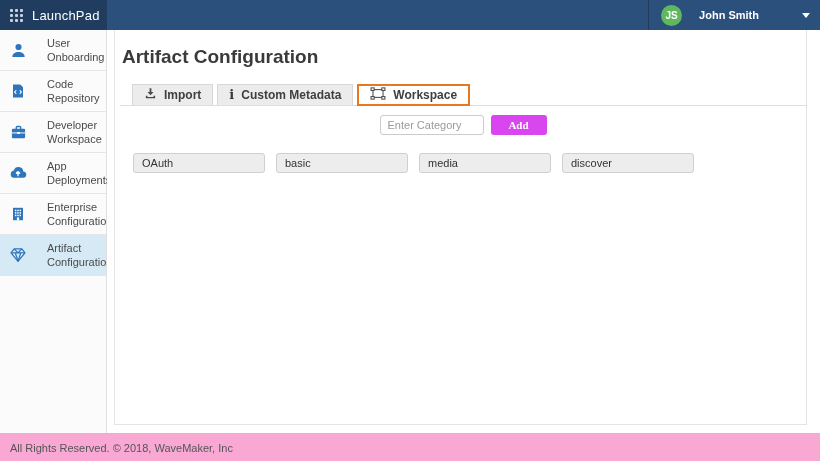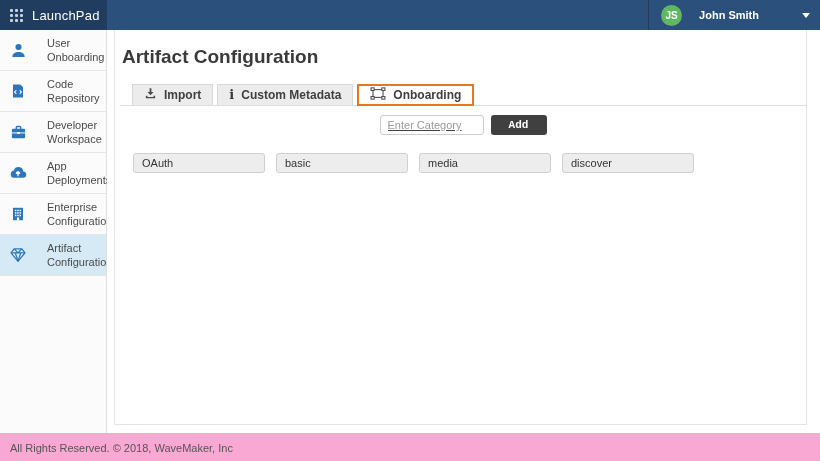--- a/index.html
+++ b/index.html
@@ -31,23 +31,23 @@
   .content { flex:1; background:#fff; padding:0 13px 0 7px; }
   .card { background:#fff; border:1px solid #e4e4e4; border-top:none; height:395px; padding:14px 0 0 5px; }
   .page-title { font-size:19px; font-weight:bold; color:#3a3a3a; margin:2px 0 16px 2px; }
 
   .tabs { display:flex; gap:4px; border-bottom:1px solid #dedede; padding-left:12px; margin-right:-1px; align-items:flex-end; }
   .tab { display:flex; align-items:center; gap:7px; font-size:12px; font-weight:bold; color:#3f3f3f;
          background:#ececec; border:1px solid #d8d8d8; border-bottom:none; padding:3px 11px; height:21px; cursor:pointer; }
   .tab.active { background:#fff; border:2px solid #e8771d; height:22px; margin-bottom:-1px; }
 
   .add-row { display:flex; justify-content:center; gap:7px; margin-top:9px; }
-  .category-input { width:104px; height:20px; border:1px solid #ccc; border-radius:3px; font-size:11px; padding:0 7px; color:#444; outline:none; font-family:inherit;text-decoration:underline; }
+  .category-input { width:104px; height:20px; border:1px solid #ccc; border-radius:3px; font-size:11px; padding:0 7px; color:#444; outline:none; font-family:inherit; }
   .category-input::placeholder { color:#9a9a9a; }
-  .add-btn { width:56px; height:20px; background:#404040; color:#fff; border:none; border-radius:3px; font-size:11px; font-weight:bold; cursor:pointer; font-family:Liberation Mono, monospace; }
+  .add-btn { width:56px; height:20px; background:#d946ef; color:#fff; border:none; border-radius:3px; font-size:11px; font-weight:bold; cursor:pointer; font-family:Liberation Serif, serif; }
 
   .chips { display:flex; gap:11px; margin:18px 0 0 13px; padding-right:29px; }
   .chip { width:132px; height:20px; background:#ededed; border:1px solid #cfcfcf; border-radius:3px; font-size:11px; color:#333; line-height:18px; padding-left:8px; cursor:pointer; overflow:hidden; }
 
   
   .footer { height:28px; background:#f9a8d4; border-top:1px solid #c3c3c3; display:flex; align-items:center; padding-left:10px; }
   .footer-text { font-size:11px; color:#555; }
 
   .info-glyph { font-family:"DejaVu Serif","Liberation Serif",serif; font-weight:bold; font-size:13px; color:#3a3a3a; line-height:1; }
 </style>
@@ -169,21 +169,21 @@
           <div class="tab active">
     <span class="tab-icon"><svg width="16" height="13" viewBox="0 0 18 15" fill="none" stroke="#4a4a4a" stroke-width="1.2">
                 <rect x="3.2" y="3" width="11.6" height="9"></rect>
                 <g fill="#fff">
                   <rect x="1" y="1" width="3.6" height="3"></rect>
                   <rect x="13.4" y="1" width="3.6" height="3"></rect>
                   <rect x="1" y="11" width="3.6" height="3"></rect>
                   <rect x="13.4" y="11" width="3.6" height="3"></rect>
                 </g>
               </svg></span>
-    <span class="tab-label">Onboarding</span>
+    <span class="tab-label">Workspace</span>
   </div>
         </div>
 
       <div class="add-row">
         <input class="category-input" type="text" placeholder="Enter Category" style="">
         <button class="add-btn">Add</button>
       </div>
 
       <div class="chips" id="chips">
           <div class="chip">OAuth</div>

